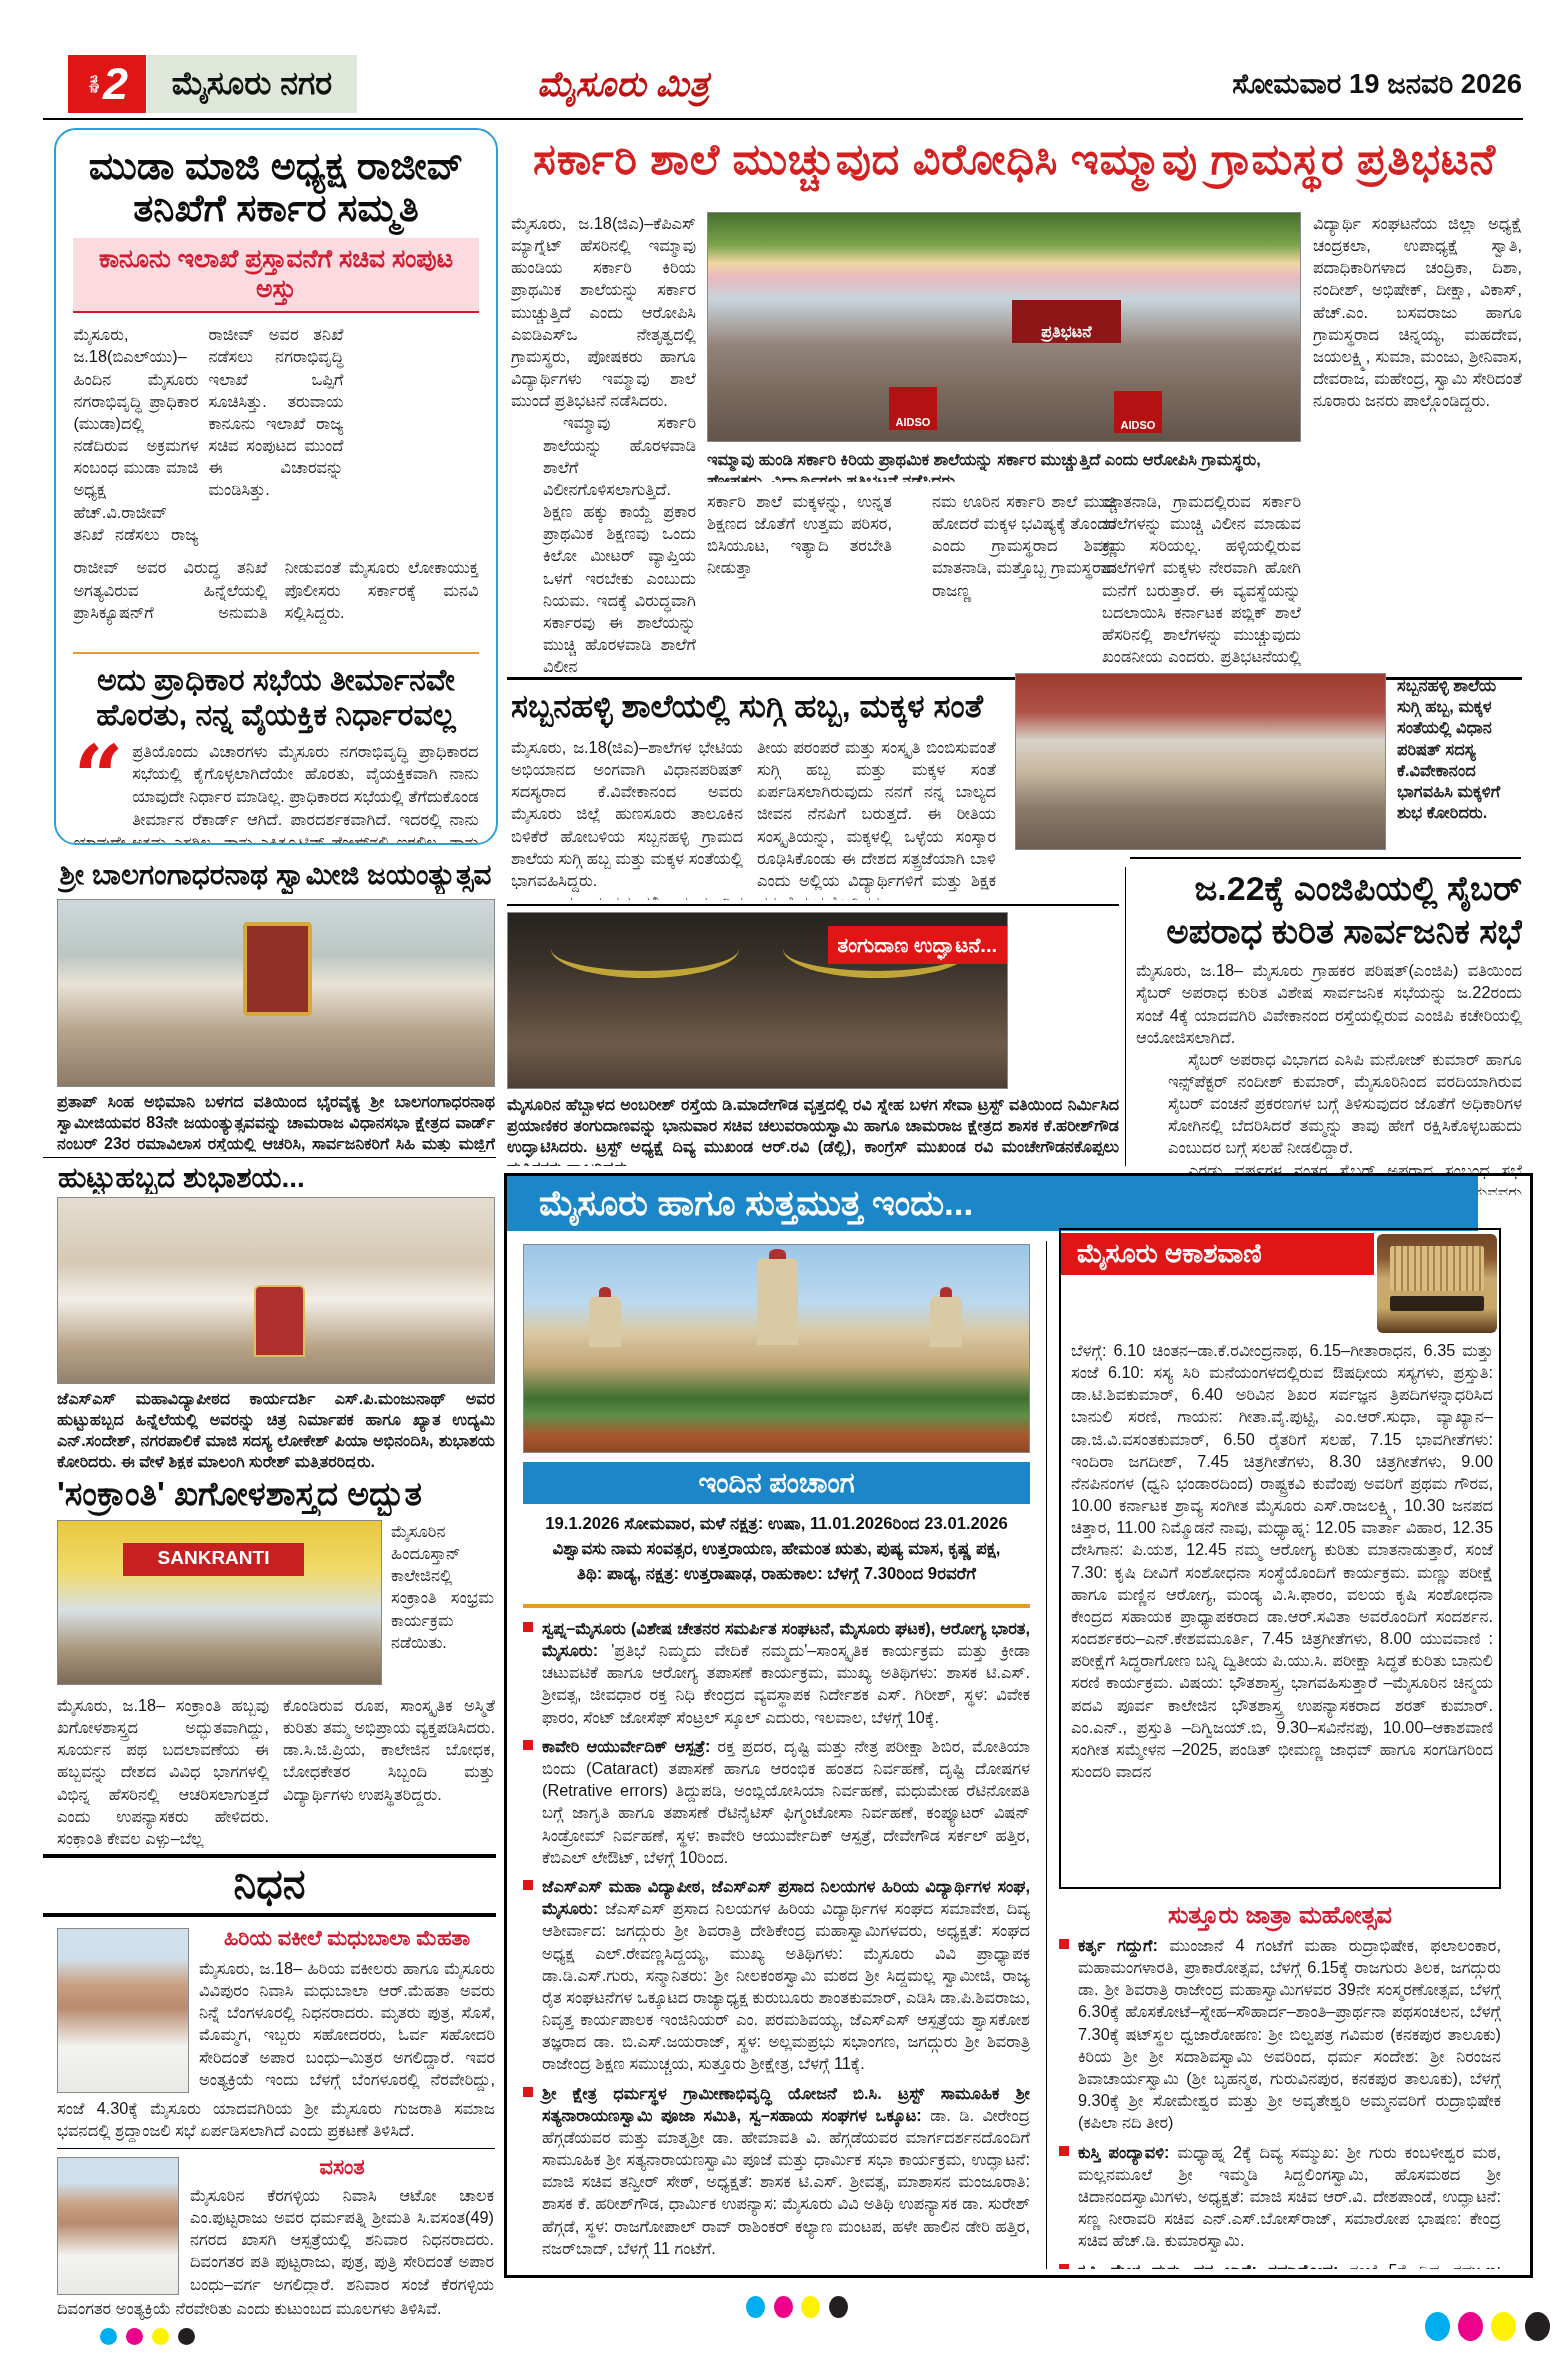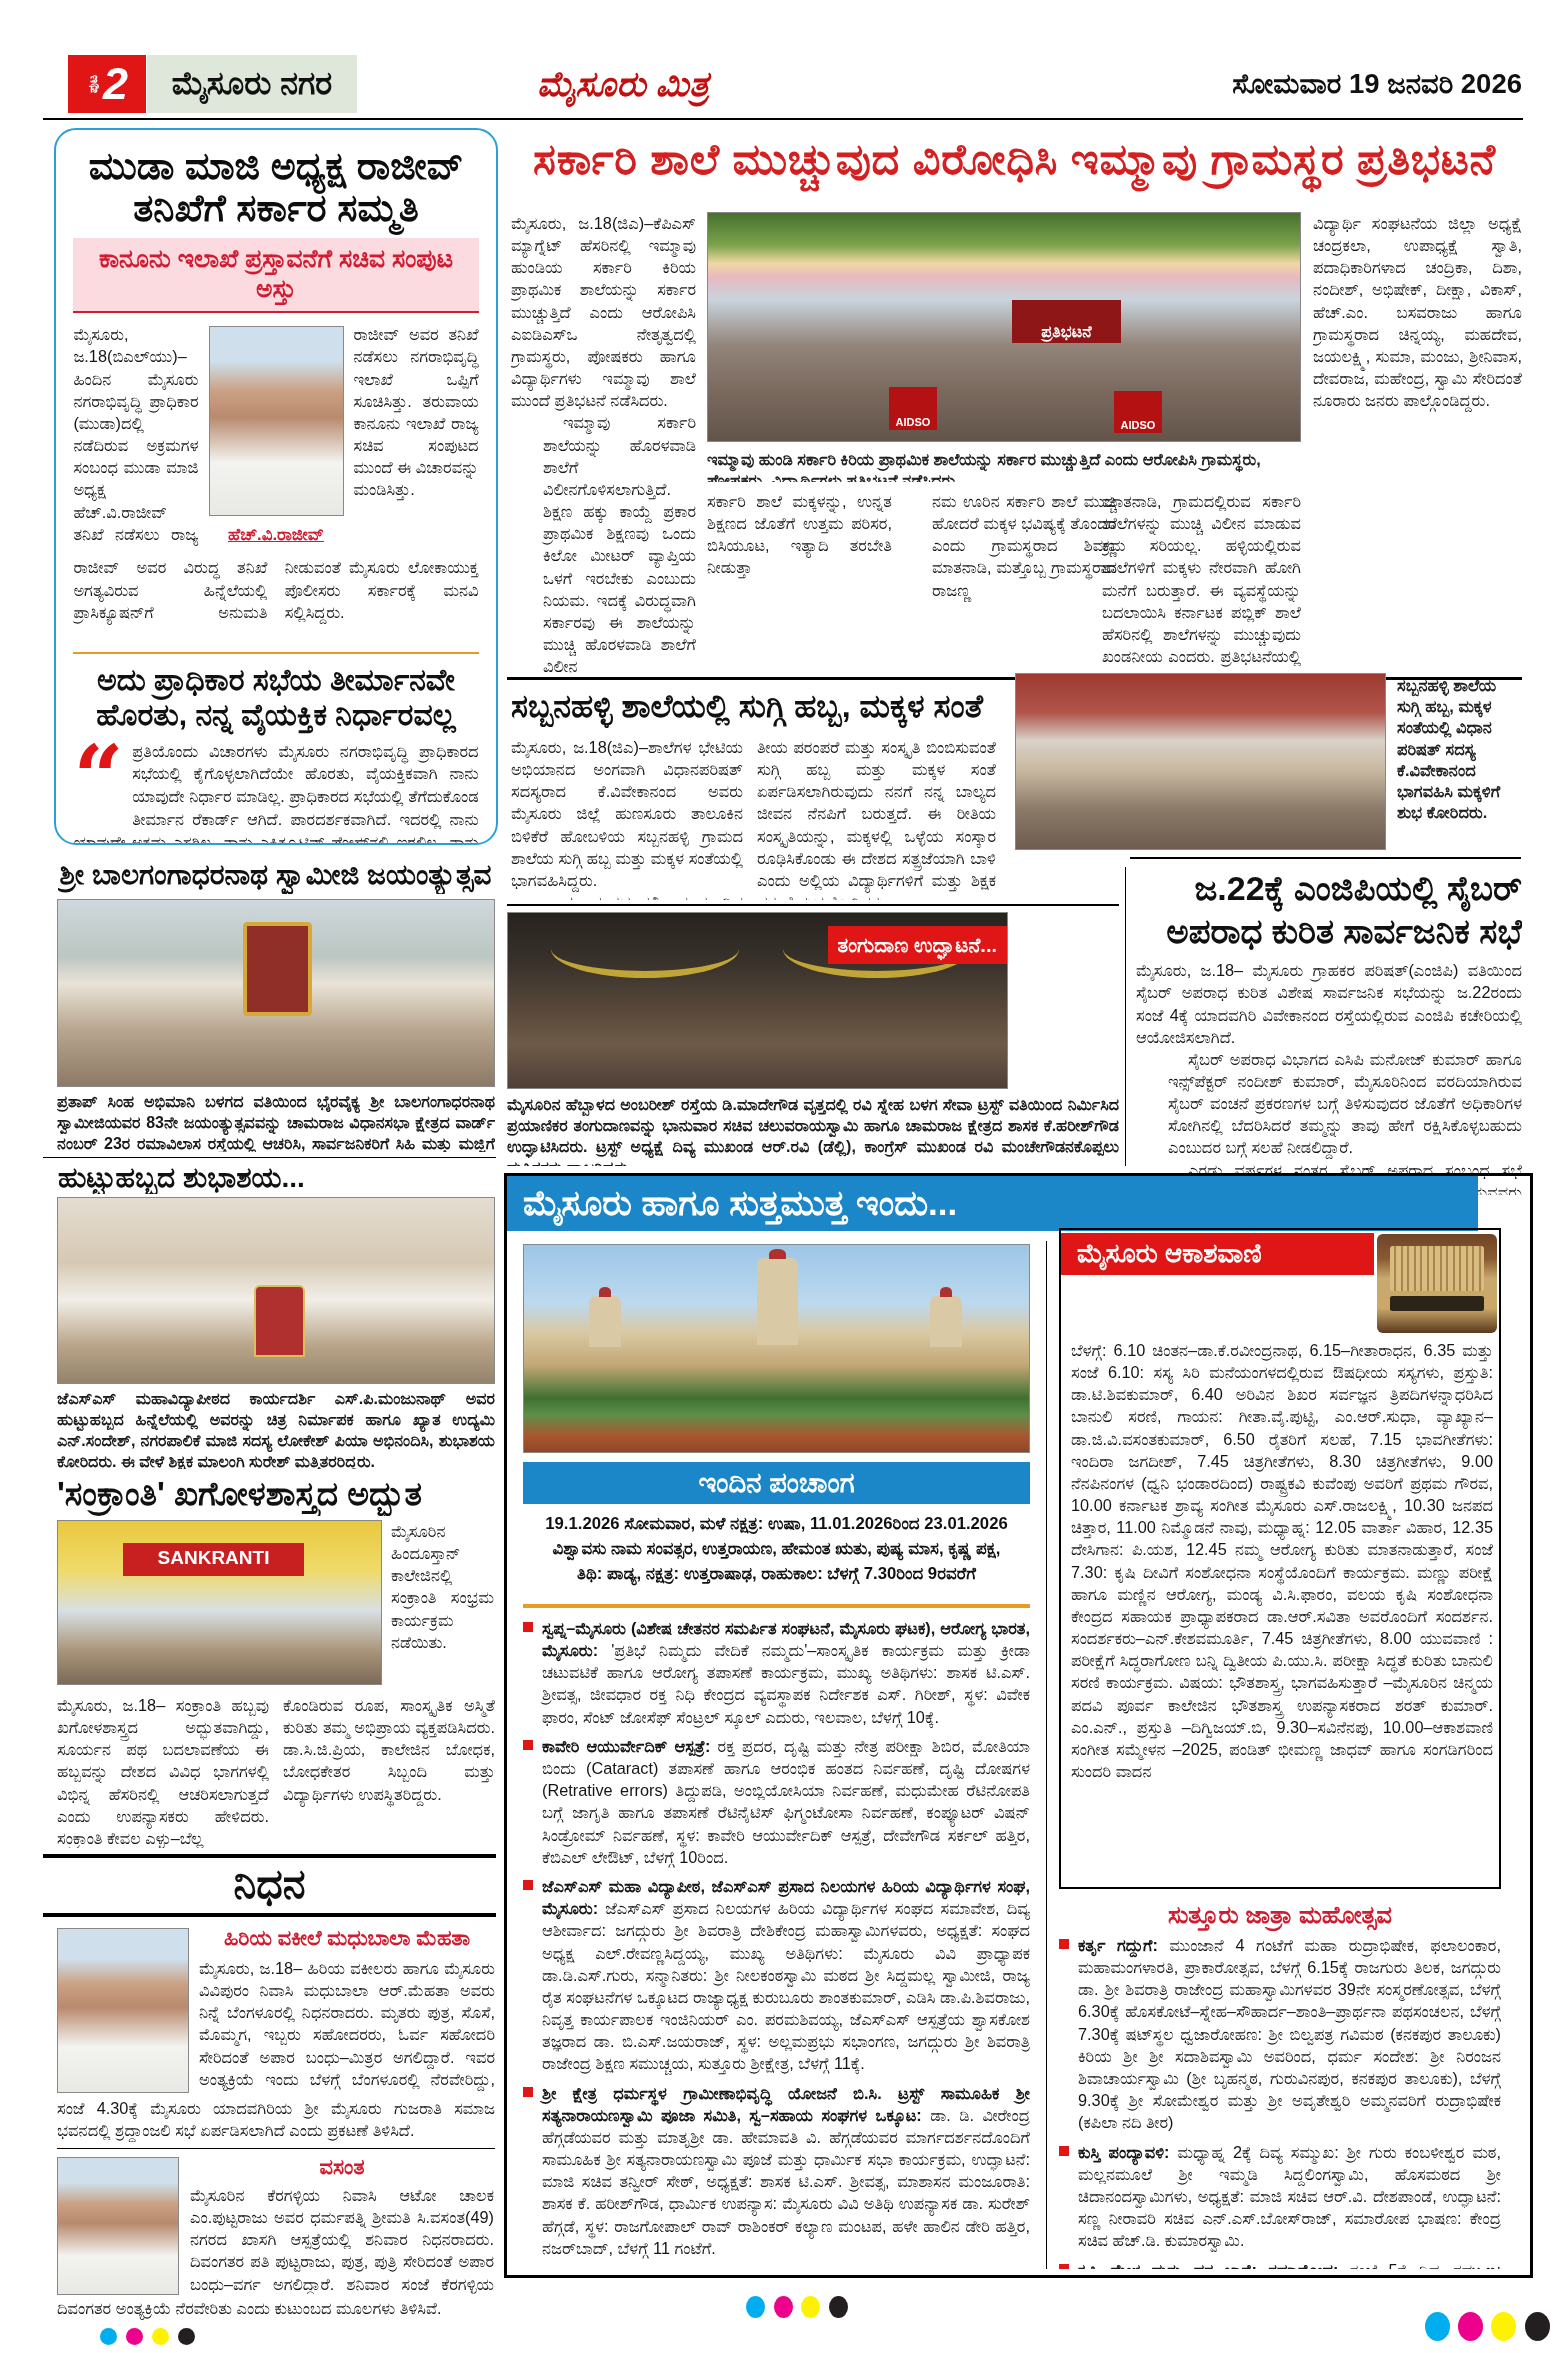--- a/index.html
+++ b/index.html
@@ -68,21 +68,21 @@
   
   .cyber-head { font-size:34px; line-height:1.25; font-weight:bold; text-align:right; }
 
   
   .nidhan-title { font-size:41px; font-weight:bold; text-align:center; }
   .obit-title { color:#d01c30; font-size:21px; font-weight:bold; text-align:center; }
 
   
   .today-box { border:3.6px solid #000; }
   .today-band { background:#1b86c8; color:#fff; font-size:35px; font-weight:bold;
-                display:flex; align-items:center; padding-left:16px; }
+                display:flex; align-items:center; padding-left:32px; }
   .mini-band-blue { background:#1b86c8; color:#fff; font-size:27.5px; font-weight:bold;
                     display:flex; align-items:center; justify-content:center; }
   .mini-band-red  { background:#e01616; color:#fff; font-size:26px; font-weight:bold;
                     display:flex; align-items:center; padding-left:16px; }
   .panchanga-text { font-size:16.7px; line-height:1.5; font-weight:bold; text-align:center; color:#111; }
   .event { position:relative; padding-left:19px; margin-bottom:7.2px; }
   .event .sq { position:absolute; left:0; top:5px; width:10px; height:10px; background:#e01616; }
   .event .lead { font-weight:bold; }
   .radio-box { border:2.2px solid #000; }
   .suttur-head { color:#d01c30; font-size:24px; font-weight:bold; text-align:center; }
@@ -106,24 +106,20 @@
   <div class="abs date-line" style="left:1044px; top:16px; width:435px;">
     <span>ಸೋಮವಾರ 19 ಜನವರಿ 2026</span>
   </div>
 </div>
 
 <div class="abs muda-box clip" style="left:54px; top:128px; width:444px; height:717px;">
   <div class="muda-head">ಮುಡಾ ಮಾಜಿ ಅಧ್ಯಕ್ಷ ರಾಜೀವ್ ತನಿಖೆಗೆ ಸರ್ಕಾರ ಸಮ್ಮತಿ</div>
   <div class="muda-sub">ಕಾನೂನು ಇಲಾಖೆ ಪ್ರಸ್ತಾವನೆಗೆ ಸಚಿವ ಸಂಪುಟ ಅಸ್ತು</div>
   <div class="muda-grid">
     <div class="body-text jt clip">ಮೈಸೂರು, ಜ.18(ಬಿಎಲ್‌ಯು)– ಹಿಂದಿನ ಮೈಸೂರು ನಗರಾಭಿವೃದ್ಧಿ ಪ್ರಾಧಿಕಾರ (ಮುಡಾ)ದಲ್ಲಿ ನಡೆದಿರುವ ಅಕ್ರಮಗಳ ಸಂಬಂಧ ಮುಡಾ ಮಾಜಿ ಅಧ್ಯಕ್ಷ ಹೆಚ್.ವಿ.ರಾಜೀವ್ ತನಿಖೆ ನಡೆಸಲು ರಾಜ್ಯ ಸರ್ಕಾರ ಸಮ್ಮತಿ ಸೂಚಿಸಿದೆ.</div>
-    <div class="muda-photo-wrap">
-      <div class="photo ph-portrait" style="left:0; top:2.9px; width:135px; height:190px;"></div>
-      <div class="abs muda-caption" style="left:0; top:197px; width:135px;">ಹೆಚ್.ವಿ.ರಾಜೀವ್</div>
-    </div>
     <div class="body-text jt clip">ರಾಜೀವ್ ಅವರ ತನಿಖೆ ನಡೆಸಲು ನಗರಾಭಿವೃದ್ಧಿ ಇಲಾಖೆ ಒಪ್ಪಿಗೆ ಸೂಚಿಸಿತ್ತು. ತರುವಾಯ ಕಾನೂನು ಇಲಾಖೆ ರಾಜ್ಯ ಸಚಿವ ಸಂಪುಟದ ಮುಂದೆ ಈ ವಿಚಾರವನ್ನು ಮಂಡಿಸಿತ್ತು.</div>
   </div>
   <div class="muda-cols2 body-text jt">
     <p>ರಾಜೀವ್ ಅವರ ವಿರುದ್ಧ ತನಿಖೆ ಅಗತ್ಯವಿರುವ ಹಿನ್ನೆಲೆಯಲ್ಲಿ ಪ್ರಾಸಿಕ್ಯೂಷನ್‌ಗೆ ಅನುಮತಿ ನೀಡುವಂತೆ ಮೈಸೂರು ಲೋಕಾಯುಕ್ತ ಪೊಲೀಸರು ಸರ್ಕಾರಕ್ಕೆ ಮನವಿ ಸಲ್ಲಿಸಿದ್ದರು.</p>
 
   </div>
   <div class="orange-rule"></div>
   <div class="quote-head">ಅದು ಪ್ರಾಧಿಕಾರ ಸಭೆಯ ತೀರ್ಮಾನವೇ</div>
   <div class="quote-head">ಹೊರತು, ನನ್ನ ವೈಯಕ್ತಿಕ ನಿರ್ಧಾರವಲ್ಲ</div>
   <div class="quote-body">

